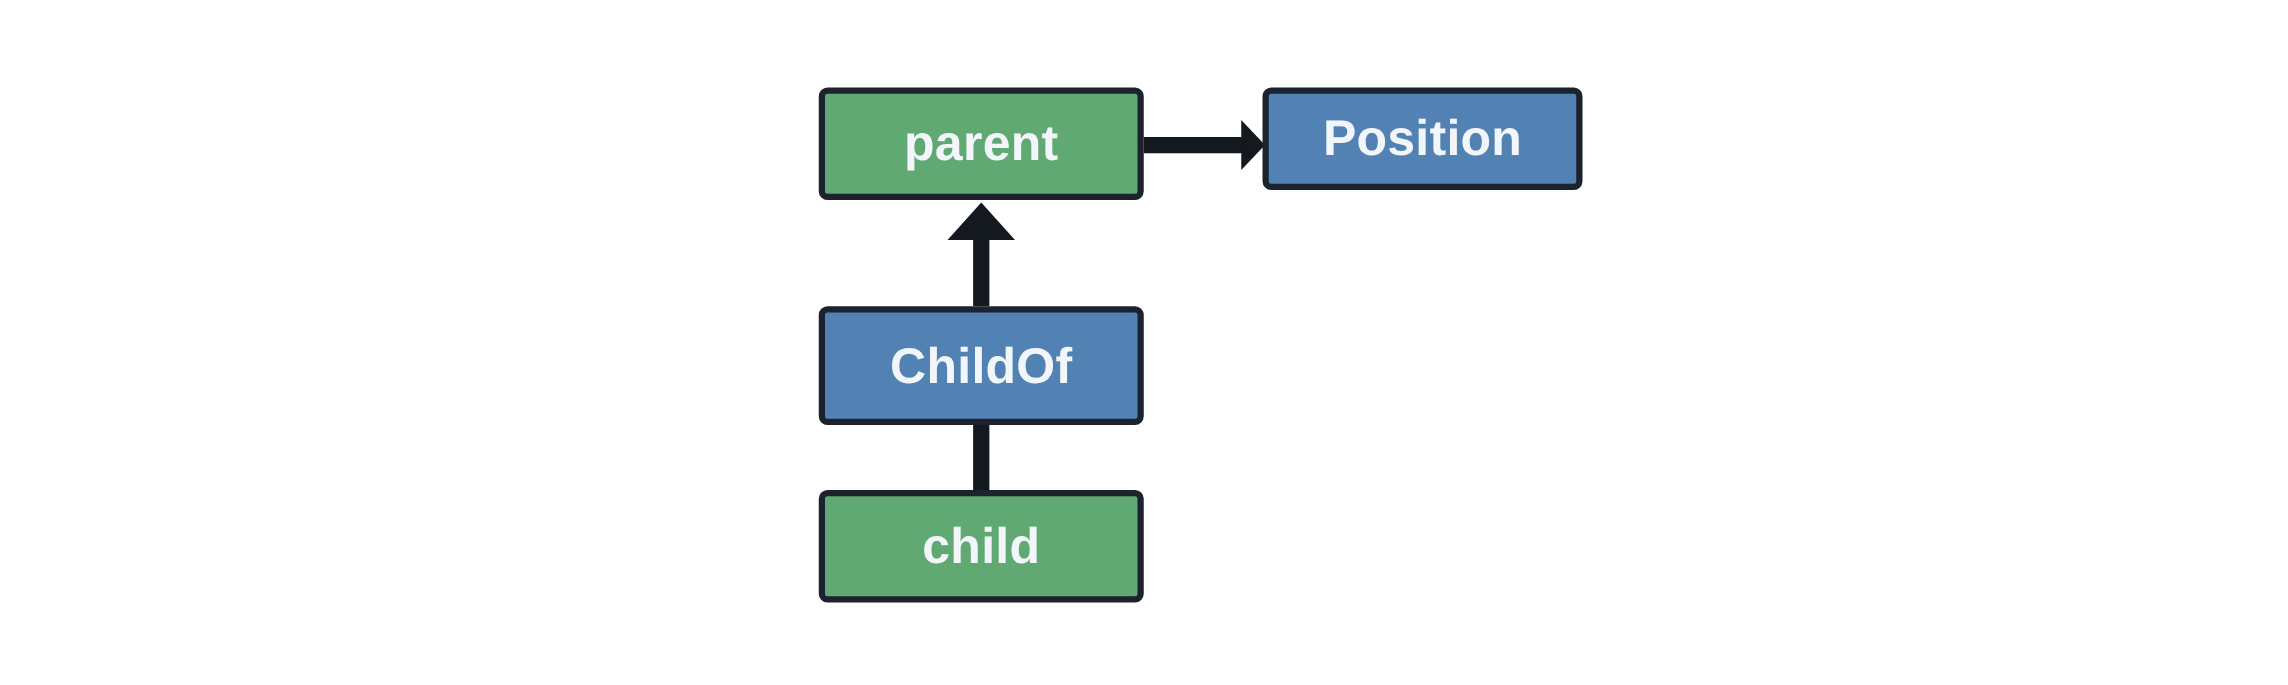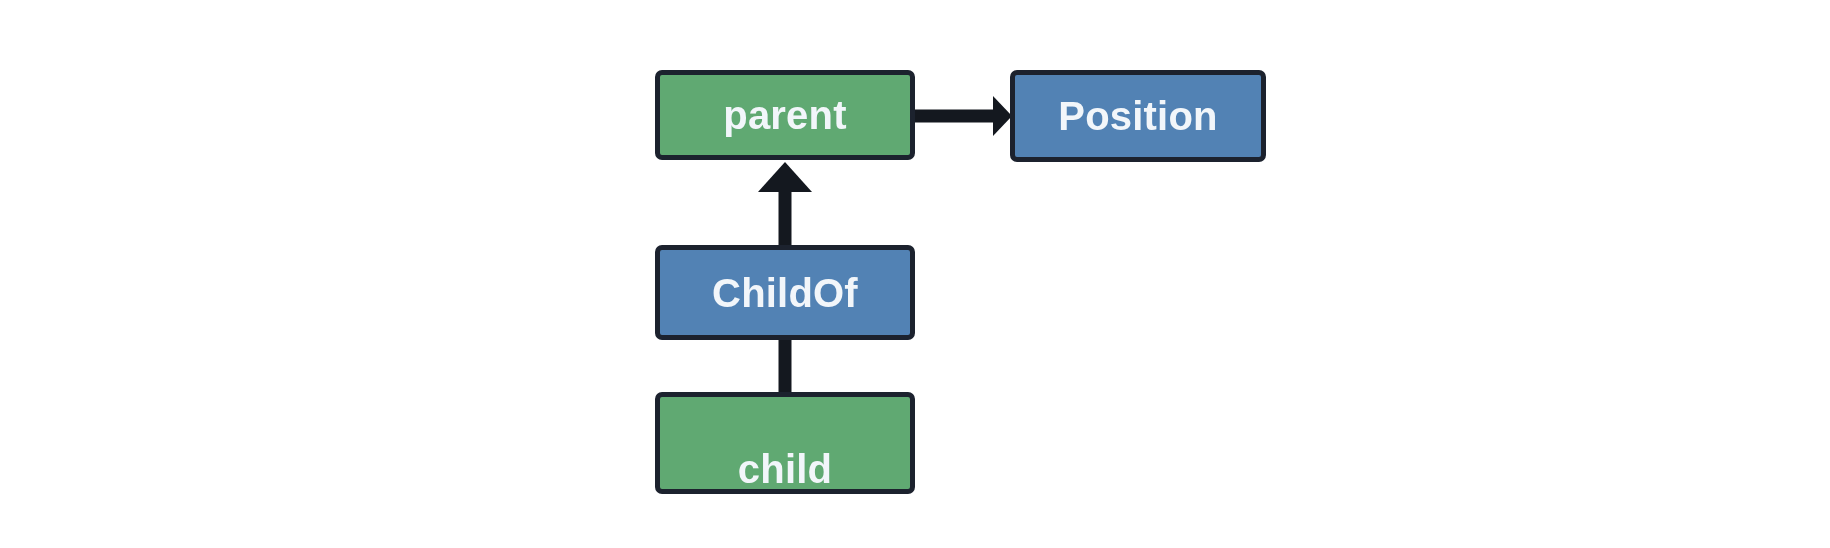--- a/index.html
+++ b/index.html
@@ -70,25 +70,25 @@
 
     <g>
       <line x1="785" y1="392" x2="785" y2="338" stroke="#14181f" stroke-width="13"></line>
     </g>
   </svg>
 
   <div class="node entity" style="left:655px; top:70px; width:260px; height:90px;">
     <span class="node-label">parent</span>
   </div>
 
-  <div class="node comp" style="left:1010px; top:70px; width:256px; height:92px;">
+  <div class="node comp" style="left:1010px; top:70px; width:256px; height:82px;">
     <span class="node-label">Position</span>
   </div>
 
   <div class="node comp" style="left:655px; top:245px; width:260px; height:95px;justify-content:center;">
     <span class="node-label">ChildOf</span>
   </div>
 
-  <div class="node entity" style="left:655px; top:392px; width:260px; height:102px;align-items:flex-end;">
+  <div class="node entity" style="left:655px; top:392px; width:260px; height:90px;">
     <span class="node-label">child</span>
   </div>
 
 </div>
 
 </body></html>

